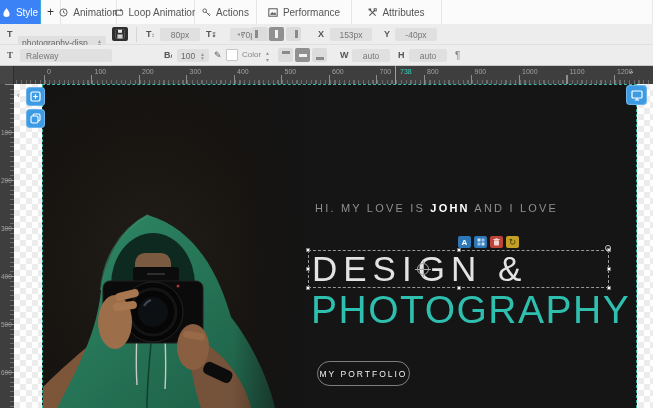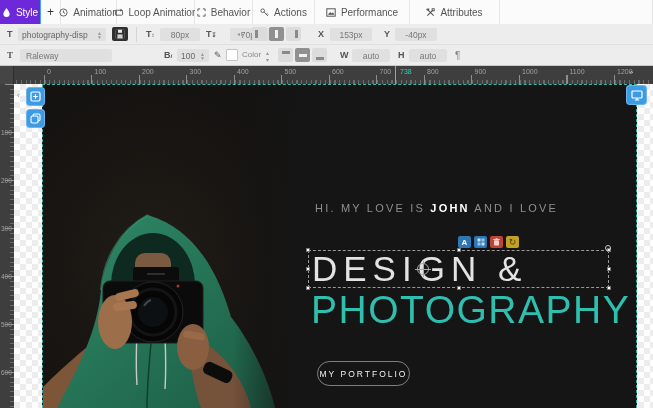--- a/index.html
+++ b/index.html
@@ -8,21 +8,21 @@
     font-family: "Liberation Sans", sans-serif;
     position: relative; overflow: hidden; background: #fff;
   }
 
   
   .tabbar { position:absolute; top:0; left:0; width:653px; height:24px;
     background:#fbfbfb; border-bottom:1px solid #d9d9d9; display:flex; z-index:5; }
   .tab { display:flex; align-items:center; justify-content:center; gap:5px;
     font-size:10px; color:#555; height:24px; border-right:1px solid #e6e6e6;
     background:#fbfbfb; cursor:pointer; white-space:nowrap; }
-  .tab.active { background:#6d28d9; color:#fff; border-right:1px solid #3fa9dc; }
+  .tab.active { background:#3b82f6; color:#fff; border-right:1px solid #3fa9dc; }
   .tab svg { display:block; flex:none; }
 
   
   .prow { position:absolute; left:0; width:653px; height:21px; background:#ededed; }
   #row-type { top:24px; border-bottom:1px solid #e0e0e0; }
   #row-font { top:45px; border-bottom:1px solid #c9c9c9; }
   .plabel { position:absolute; top:5px; font-size:9px; color:#555; }
   .pfield { position:absolute; top:4px; height:13px; background:#e0e0e0; border:0;
     border-radius:2px; font-family:"Liberation Sans",sans-serif; font-size:8.5px;
     color:#777; text-align:center; outline:none; }
@@ -134,26 +134,20 @@
       </svg>
     <span>Animation</span>
   </div>
   <div class="tab" style="width:78px">
     <svg width="10" height="9" viewBox="0 0 10 10">
         <rect x="1" y="2.5" width="8" height="5.5" rx="1" fill="none" stroke="currentColor"></rect>
         <path d="M6.5 0.8 L9 2.5 L6.5 4.2 Z" fill="currentColor"></path>
       </svg>
     <span>Loop Animation</span>
   </div>
-  <div class="tab" style="width:58px">
-    <svg width="9" height="9" viewBox="0 0 10 10">
-        <path d="M1 3.5 V1 H3.5 M6.5 1 H9 V3.5 M9 6.5 V9 H6.5 M3.5 9 H1 V6.5" fill="none" stroke="currentColor"></path>
-      </svg>
-    <span>Behavior</span>
-  </div>
   <div class="tab" style="width:62px">
     <svg width="9" height="9" viewBox="0 0 10 10">
         <circle cx="3" cy="3" r="2" fill="none" stroke="currentColor"></circle>
         <path d="M4.5 4.5 L8.7 8.7 M7 7 L8.2 5.8 M8.2 8.2 L9.2 7.2" fill="none" stroke="currentColor"></path>
       </svg>
     <span>Actions</span>
   </div>
   <div class="tab" style="width:95px">
     <svg width="10" height="9" viewBox="0 0 10 9">
         <rect x="0.8" y="0.8" width="8.4" height="7.4" fill="none" stroke="currentColor"></rect>
@@ -167,21 +161,21 @@
         <rect x="0.6" y="0.6" width="3" height="2" fill="currentColor"></rect>
         <rect x="6.8" y="0.8" width="2.4" height="2.4" fill="none" stroke="currentColor"></rect>
       </svg>
     <span>Attributes</span>
   </div>
   <div class="tab" style="flex:1"></div>
 </div>
 
 <div class="prow" id="row-type">
   <span class="plabel" style="left:7px;font-weight:bold;">T</span>
-  <div class="pselect" style="left:18px;width:88px;">
+  <div class="pselect" style="left:18px;width:88px;margin-top:8px;">
     <span>photography-disp</span>
     <span class="stepper">▲<br>▼</span>
   </div>
   <div class="savebtn" style="left:112px;">
     <svg width="10" height="10" viewBox="0 0 10 10">
         <rect x="0.5" y="0.5" width="9" height="9" rx="1" fill="#2f2f2f" stroke="#555"></rect>
         <rect x="3" y="0.8" width="4" height="3" fill="#e8e8e8"></rect>
         <rect x="2.4" y="5.4" width="5.2" height="4" fill="#cfcfcf"></rect>
       </svg>
   </div>

